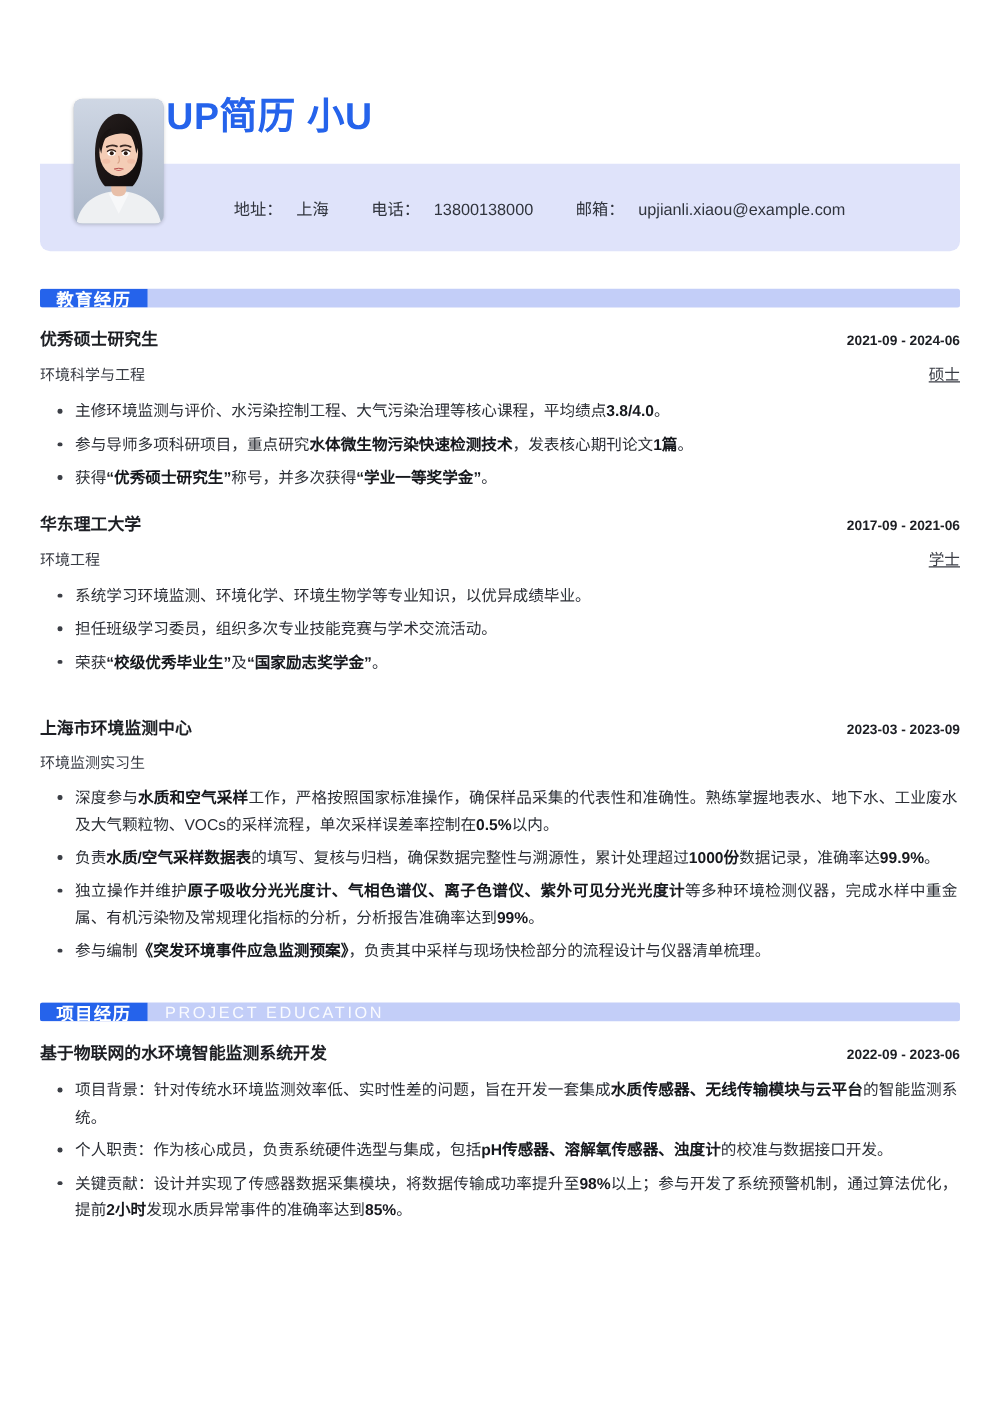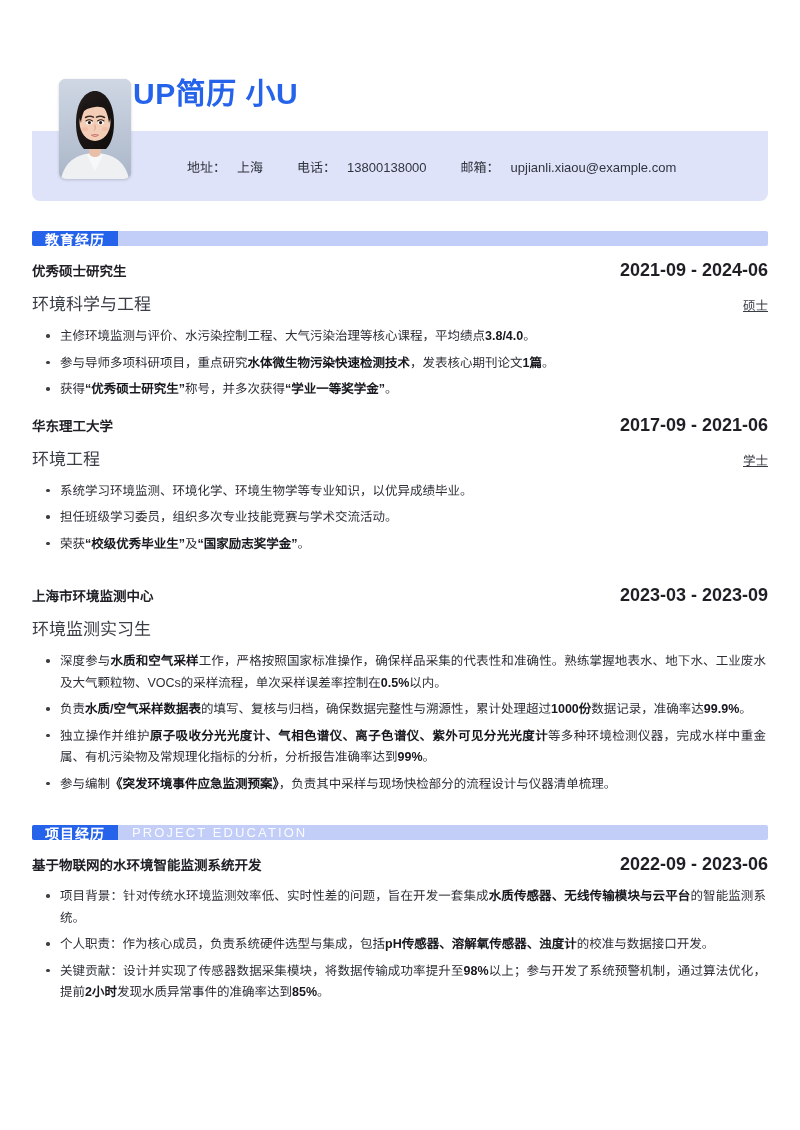--- a/index.html
+++ b/index.html
@@ -114,33 +114,33 @@
     display: flex;
     justify-content: space-between;
     align-items: baseline;
   }
   .entry-title {
     font-size: 13.5px;
     font-weight: bold;
     color: #1d1f24;
   }
   .entry-date {
-    font-size: 18px;
+    font-size: 11px;
     font-weight: bold;
     color: #1d1f24;
     white-space: nowrap;
   }
   .entry-sub-row {
     display: flex;
     justify-content: space-between;
     align-items: baseline;
     margin-top: 9px;
   }
   .entry-sub {
-    font-size: 17px;
+    font-size: 12px;
     color: #3a3d45;
   }
   .entry-degree {
     font-size: 12.5px;
     color: #3a3d45;
     white-space: nowrap;
     text-decoration: underline;
   }
 
   ul.bullets {

